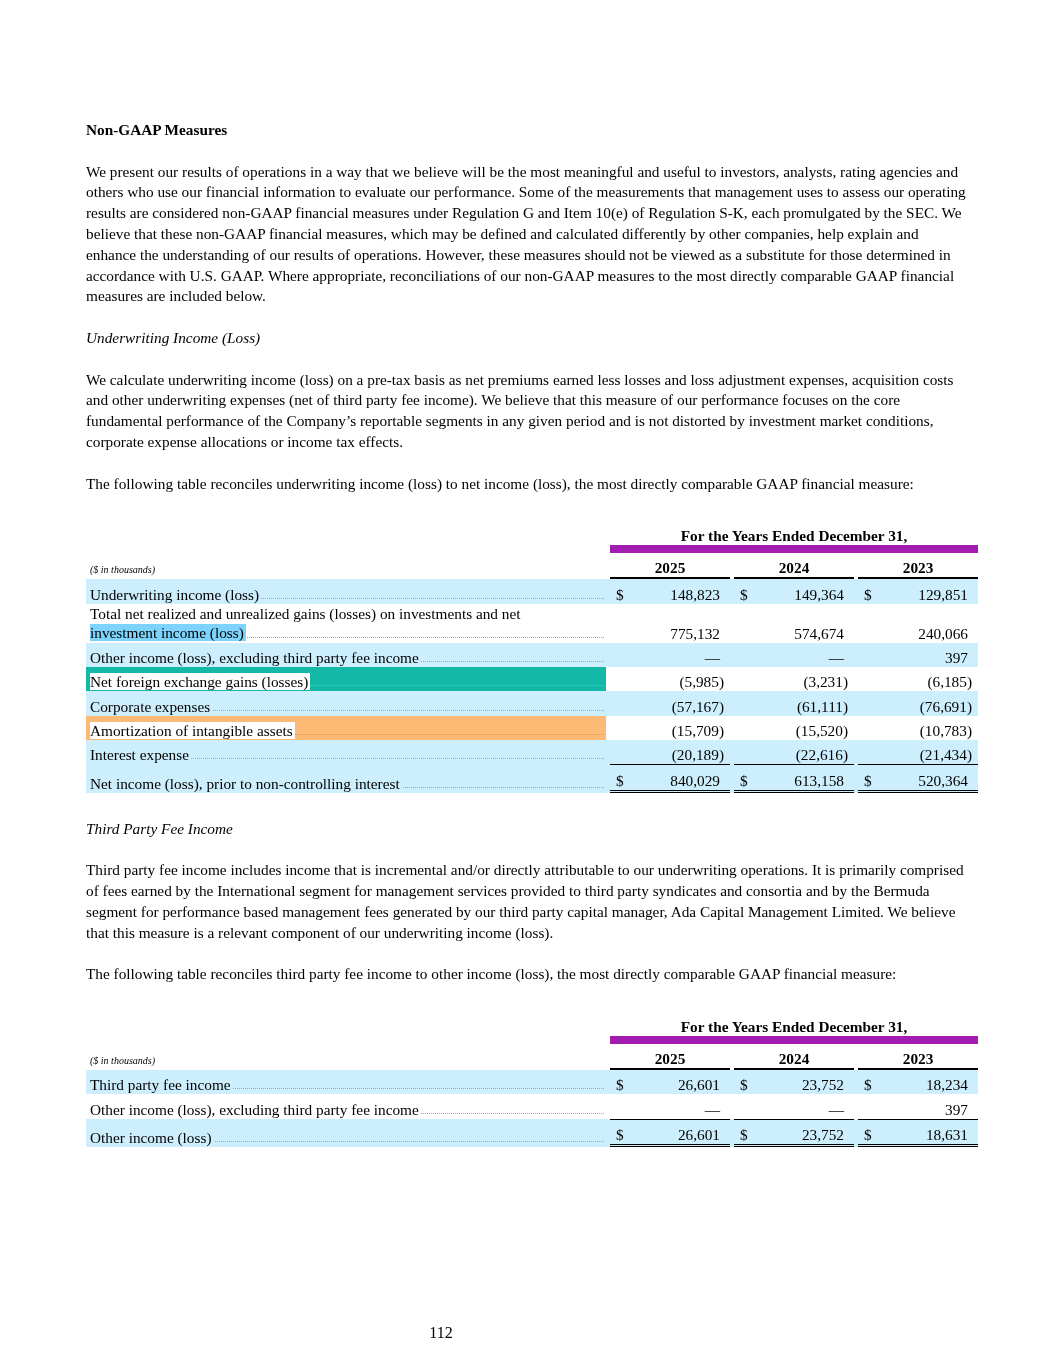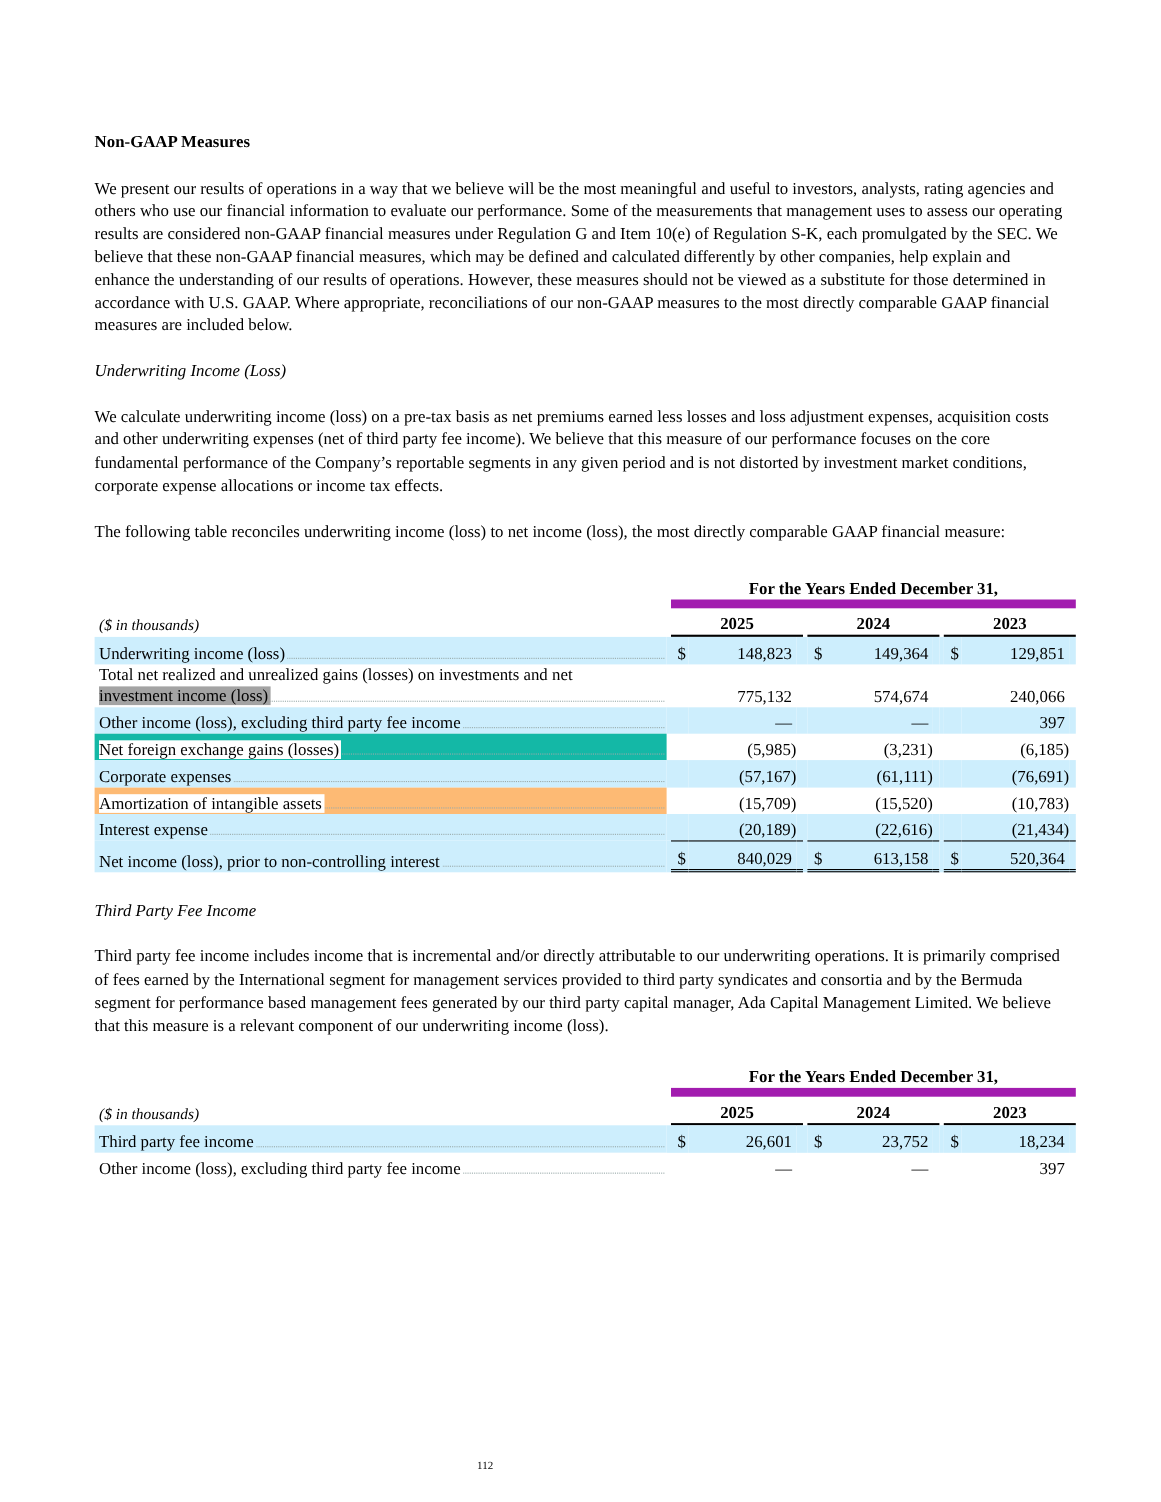--- a/index.html
+++ b/index.html
@@ -25,24 +25,24 @@
   .lbl .txt { background: inherit; position: relative; z-index: 1; padding-right: 2px; }
   .lbl .dots { position: absolute; left: 4px; right: 2px; bottom: 5px; border-bottom: 1px dotted #9aa; z-index: 0; }
   .lbl.wrap { white-space: normal; line-height: 19.5px; }
   .lbl.wrap .txt2 { display: block; }
   .cur { text-align: left; padding-left: 6px !important; }
   .num { text-align: right; padding-right: 4px !important; }
   .num.paren { padding-right: 0 !important; }
   .period-hdr { text-align: center; font-weight: bold; border-bottom: 8px solid #a21caf; }
   .yr-hdr { text-align: center; font-weight: bold; }
   .yr-cell { border-bottom: 2px solid #000; }
-  .units { font-style: italic; font-size: 14px; padding-left: 4px !important; }
+  .units { font-style: italic; font-size: 10px; padding-left: 4px !important; }
   .top-line { border-top: 1px solid #000; }
   .dbl-bottom { border-bottom: 3px double #000; }
-  .page-num { position: absolute; top: 1323px; left: 0; width: 882px; text-align: center; font-size: 10px; }
+  .page-num { position: absolute; top: 1323px; left: 0; width: 882px; text-align: center; font-size: 16px; }
 </style>
 </head>
 <body>
 
 <div class="page">
   <div class="h-bold">Non-GAAP Measures</div>
   <p>We present our results of operations in a way that we believe will be the most meaningful and useful to investors, analysts, rating agencies and others who use our financial information to evaluate our performance. Some of the measurements that management uses to assess our operating results are considered non-GAAP financial measures under Regulation G and Item 10(e) of Regulation S-K, each promulgated by the SEC. We believe that these non-GAAP financial measures, which may be defined and calculated differently by other companies, help explain and enhance the understanding of our results of operations. However, these measures should not be viewed as a substitute for those determined in accordance with U.S. GAAP. Where appropriate, reconciliations of our non-GAAP measures to the most directly comparable GAAP financial measures are included below.</p>
 
   <div class="h-italic">Underwriting Income (Loss)</div>
   <p>We calculate underwriting income (loss) on a pre-tax basis as net premiums earned less losses and loss adjustment expenses, acquisition costs and other underwriting expenses (net of third party fee income). We believe that this measure of our performance focuses on the core fundamental performance of the Company’s reportable segments in any given period and is not distorted by investment market conditions, corporate expense allocations or income tax effects.</p>
@@ -92,21 +92,21 @@
           <td class="sh"></td>
           <td class="sh"></td>
       <td class="sh cur">$</td>
           <td class="sh num">129,851</td>
           <td class="sh"></td>
     </tr>
 
     <tr>
       <td class="lbl wrap" style="height:32px;">
         <span class="txt2">Total net realized and unrealized gains (losses) on investments and net</span>
-        <span style="position:relative;display:block;"><span class="dots" style="left:0;bottom:5px;"></span><span class="txt" style="background:#a3a3a3;">investment income (loss)</span></span>
+        <span style="position:relative;display:block;"><span class="dots" style="left:0;bottom:5px;"></span><span class="txt" style="background:#7dd3fc;">investment income (loss)</span></span>
       </td>
           <td></td>
       <td></td>
           <td class="num">775,132</td>
           <td></td>
           <td></td>
       <td></td>
           <td class="num">574,674</td>
           <td></td>
           <td></td>
@@ -210,20 +210,21 @@
       <td class="sh cur top-line dbl-bottom">$</td>
           <td class="sh num top-line dbl-bottom">520,364</td>
           <td class="sh top-line dbl-bottom"></td>
     </tr>
   </tbody>
     </table>
 
   <div style="height:26px;"></div>
   <div class="h-italic">Third Party Fee Income</div>
   <p>Third party fee income includes income that is incremental and/or directly attributable to our underwriting operations. It is primarily comprised of fees earned by the International segment for management services provided to third party syndicates and consortia and by the Bermuda segment for performance based management fees generated by our third party capital manager, Ada Capital Management Limited. We believe that this measure is a relevant component of our underwriting income (loss).</p>
+  <p style="margin-bottom:26px;">The following table reconciles third party fee income to other income (loss), the most directly comparable GAAP financial measure:</p>
 
   <table class="fin">
     <colgroup>
       <col class="col-label">
         <col class="col-gap">
       <col class="col-cur">
         <col class="col-num">
         <col class="col-close">
         <col class="col-gap">
       <col class="col-cur">
@@ -272,17 +273,32 @@
           <td></td>
           <td></td>
       <td></td>
           <td class="num">—</td>
           <td></td>
           <td></td>
       <td></td>
           <td class="num">397</td>
           <td></td>
     </tr>
+    <tr class="shade">
+      <td class="sh lbl"><span class="dots"></span><span class="txt">Other income (loss)</span></td>
+          <td class="sh"></td>
+      <td class="sh cur top-line dbl-bottom">$</td>
+          <td class="sh num top-line dbl-bottom">26,601</td>
+          <td class="sh top-line dbl-bottom"></td>
+          <td class="sh"></td>
+      <td class="sh cur top-line dbl-bottom">$</td>
+          <td class="sh num top-line dbl-bottom">23,752</td>
+          <td class="sh top-line dbl-bottom"></td>
+          <td class="sh"></td>
+      <td class="sh cur top-line dbl-bottom">$</td>
+          <td class="sh num top-line dbl-bottom">18,631</td>
+          <td class="sh top-line dbl-bottom"></td>
+    </tr>
   </tbody>
     </table>
 </div>
 
 <div class="page-num">112</div>
 
 </body></html>

